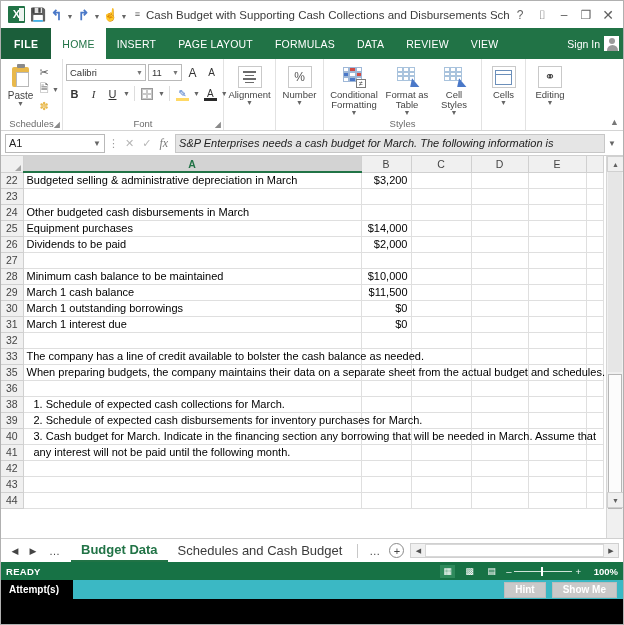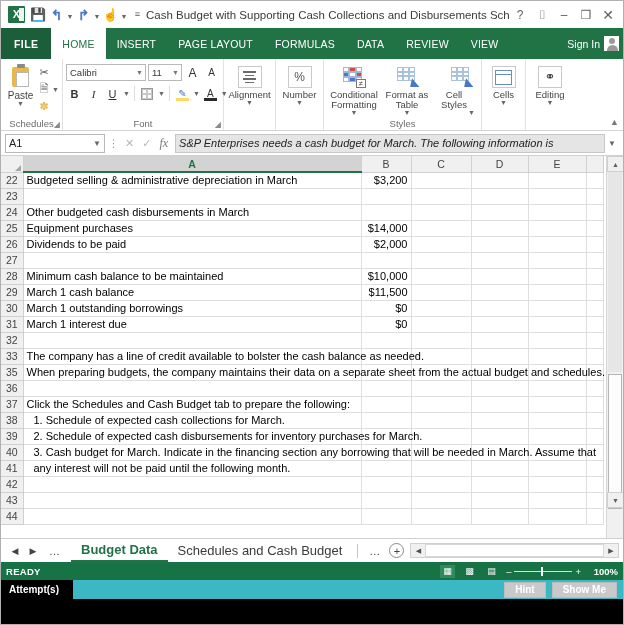--- a/index.html
+++ b/index.html
@@ -734,21 +734,21 @@
                   <i></i>
                   <i></i>
                   <i></i>
                 </span>
               <span class="brush"></span>
             </span>
           </div>
           <div>Format as Table</div>
           <div class="tiny-caret">▼</div>
         </div>
-        <div class="bigbtn" style="width:42px;align-items:flex-end;">
+        <div class="bigbtn" style="width:42px;">
           <div class="bi">
             <span class="tbl-ico">
               <span class="tg">
                   <i></i>
                   <i></i>
                   <i></i>
                   <i></i>
                   <i></i>
                   <i></i>
                   <i></i>
@@ -960,31 +960,20 @@
           <tr>
             <td class="rowhead">36</td>
             <td class="cell"></td>
             <td class="cell num"></td>
             <td class="cell"></td>
             <td class="cell"></td>
             <td class="cell"></td>
             <td class="cell"></td>
           </tr>
           <tr>
-            <td class="rowhead">37</td>
-            <td class="cell spill">
-              <span>Click the Schedules and Cash Budget tab to prepare the following:</span>
-            </td>
-            <td class="cell num"></td>
-            <td class="cell"></td>
-            <td class="cell"></td>
-            <td class="cell"></td>
-            <td class="cell"></td>
-          </tr>
-          <tr>
             <td class="rowhead">38</td>
             <td class="cell ind2 spill">
               <span style="left: 10px;">1. Schedule of expected cash collections for March.</span>
             </td>
             <td class="cell num"></td>
             <td class="cell"></td>
             <td class="cell"></td>
             <td class="cell"></td>
             <td class="cell"></td>
           </tr>

